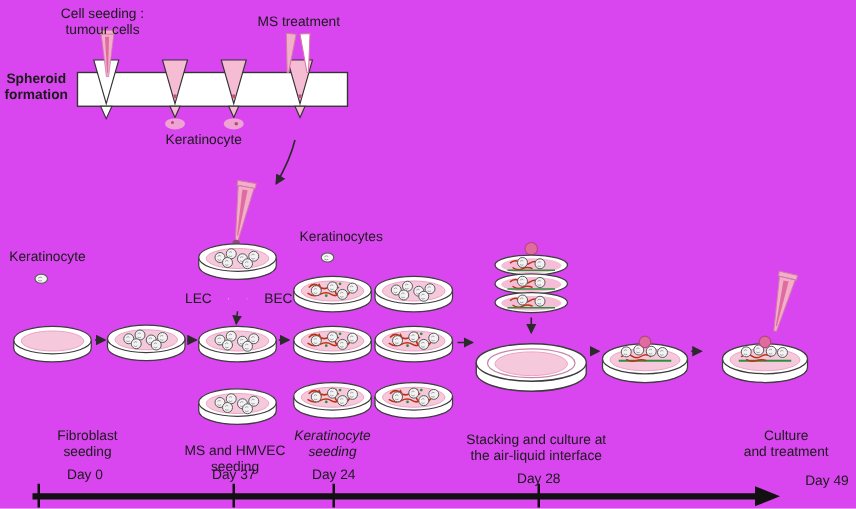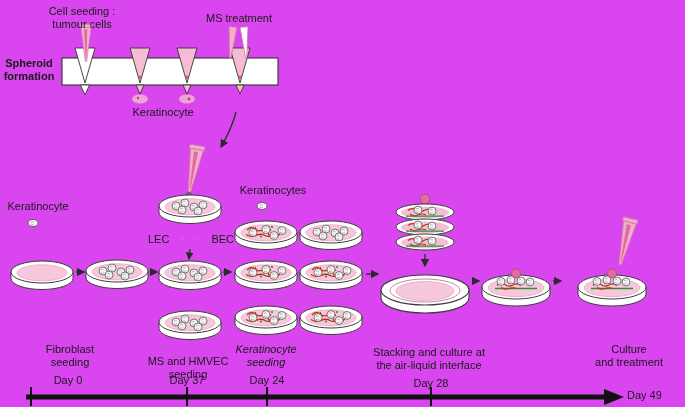--- a/index.html
+++ b/index.html
@@ -251,15 +251,15 @@
 seeding</div>
 <div class="lbl" style="left:586px;top:343px;width:86px;">Culture
 and treatment</div>
 <div class="lbl" style="left:360px;top:346px;width:138px;">Stacking and culture at
 the air-liquid interface</div>
 
 <div class="lbl" style="left:13px;top:374px;width:40px;margin-left:35px;">Day 0</div>
 <div class="lbl" style="left:164px;top:374px;width:46px;">Day 37</div>
 <div class="lbl" style="left:244px;top:374px;width:46px;">Day 24</div>
 <div class="lbl" style="left:408px;top:377px;width:46px;">Day 28</div>
-<div class="lbl" style="left:627px;top:389px;width:52px;text-align:left;">Day 49</div>
+<div class="lbl" style="left:627px;top:379px;width:52px;text-align:right;">Day 49</div>
 
 </div>
 
 </body></html>

